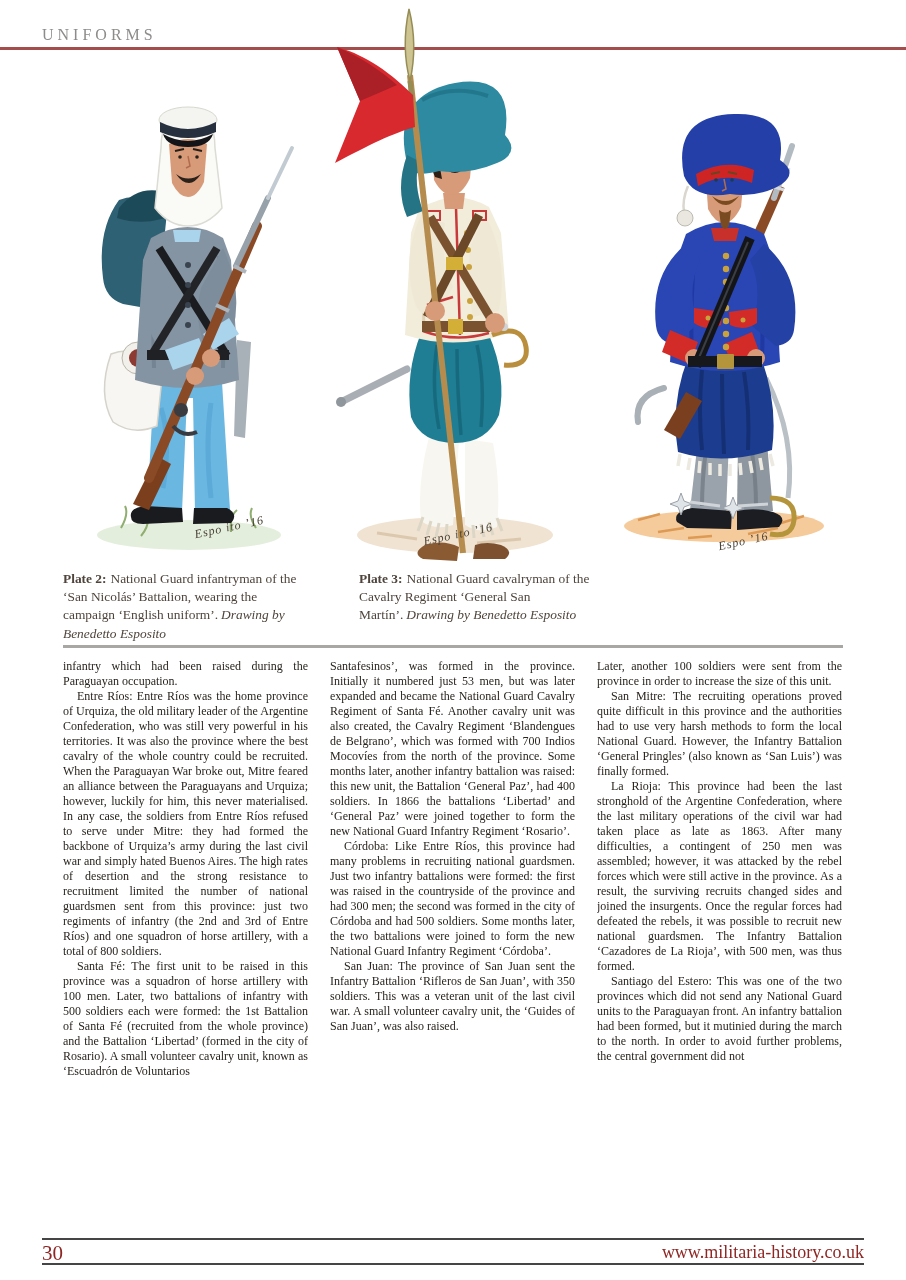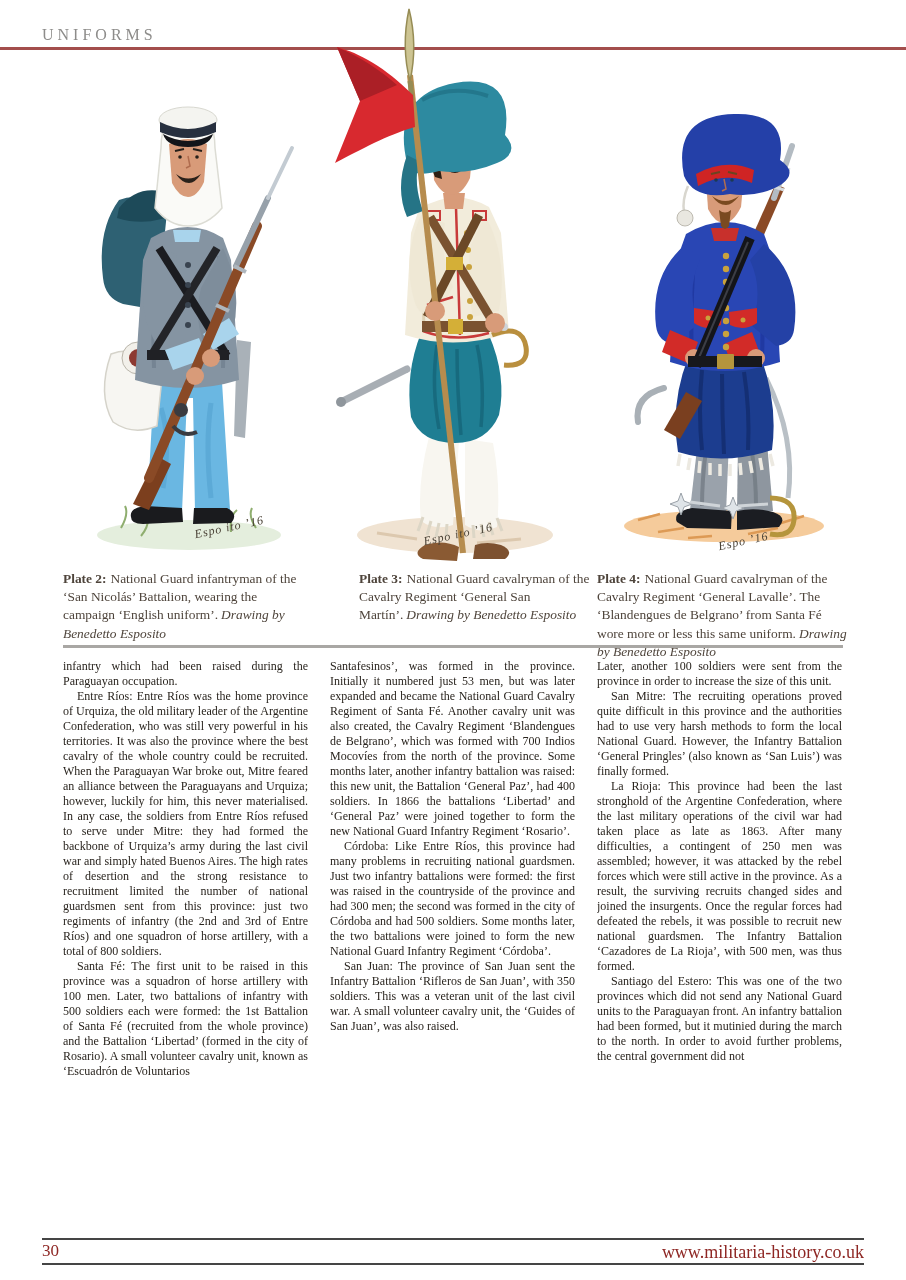--- a/index.html
+++ b/index.html
@@ -40,21 +40,21 @@
         font-size:12px;line-height:15px;color:var(--body-text);text-align:justify;}
   .col-1{left:63px;}
   .col-2{left:330px;}
   .col-3{left:597px;}
   .para{text-indent:14px;}
   .para.noindent{text-indent:0;}
   .para b{font-weight:normal;}
   
   .footer-rule-top{position:absolute;left:42px;top:1238px;width:822px;height:2px;background:var(--footer-rule);}
   .footer-rule-bottom{position:absolute;left:42px;top:1263px;width:822px;height:1.5px;background:var(--footer-rule);}
-  .page-number{position:absolute;left:42px;top:1241px;font-size:17px;color:var(--footer-text);}
+  .page-number{position:absolute;left:42px;top:1241px;font-size:21px;color:var(--footer-text);}
   .website{position:absolute;right:42px;top:1242px;font-size:18px;color:var(--footer-text);text-decoration:none;}
 </style>
 </head>
 <body>
 
 <div class="page">
 
   <div class="section-title">UNIFORMS</div>
   <div class="header-rule"></div>
 
@@ -232,23 +232,20 @@
     </svg>
     <div class="signature sig-3">Espo ’16</div>
   </figure>
 
   <figcaption class="caption caption-1">
     <span class="cap-label">Plate 2:</span><span class="cap-text">National Guard infantryman of the ‘San Nicolás’ Battalion, wearing the campaign ‘English uniform’.</span><span class="cap-credit">Drawing by Benedetto Esposito</span>
   </figcaption>
   <figcaption class="caption caption-2">
     <span class="cap-label">Plate 3:</span><span class="cap-text">National Guard cavalryman of the Cavalry Regiment ‘General San Martín’.</span><span class="cap-credit">Drawing by Benedetto Esposito</span>
   </figcaption>
-  <figcaption class="caption caption-3">
-    <span class="cap-label">Plate 4:</span><span class="cap-text">National Guard cavalryman of the Cavalry Regiment ‘General Lavalle’. The ‘Blandengues de Belgrano’ from Santa Fé wore more or less this same uniform.</span><span class="cap-credit">Drawing by Benedetto Esposito</span>
-  </figcaption>
 
   <div class="caption-rule"></div>
 
   <div class="col col-1">
       <p class="para noindent">infantry which had been raised during the Paraguayan occupation.</p>
       <p class="para"><b>Entre Ríos: </b>Entre Ríos was the home province of Urquiza, the old military leader of the Argentine Confederation, who was still very powerful in his territories. It was also the province where the best cavalry of the whole country could be recruited. When the Paraguayan War broke out, Mitre feared an alliance between the Paraguayans and Urquiza; however, luckily for him, this never materialised. In any case, the soldiers from Entre Ríos refused to serve under Mitre: they had formed the backbone of Urquiza’s army during the last civil war and simply hated Buenos Aires. The high rates of desertion and the strong resistance to recruitment limited the number of national guardsmen sent from this province: just two regiments of infantry (the 2nd and 3rd of Entre Ríos) and one squadron of horse artillery, with a total of 800 soldiers.</p>
       <p class="para"><b>Santa Fé: </b>The first unit to be raised in this province was a squadron of horse artillery with 100 men. Later, two battalions of infantry with 500 soldiers each were formed: the 1st Battalion of Santa Fé (recruited from the whole province) and the Battalion ‘Libertad’ (formed in the city of Rosario). A small volunteer cavalry unit, known as ‘Escuadrón de Voluntarios</p>
     </div>
   <div class="col col-2">
       <p class="para noindent">Santafesinos’, was formed in the province. Initially it numbered just 53 men, but was later expanded and became the National Guard Cavalry Regiment of Santa Fé. Another cavalry unit was also created, the Cavalry Regiment ‘Blandengues de Belgrano’, which was formed with 700 Indios Mocovíes from the north of the province. Some months later, another infantry battalion was raised: this new unit, the Battalion ‘General Paz’, had 400 soldiers. In 1866 the battalions ‘Libertad’ and ‘General Paz’ were joined together to form the new National Guard Infantry Regiment ‘Rosario’.</p>

